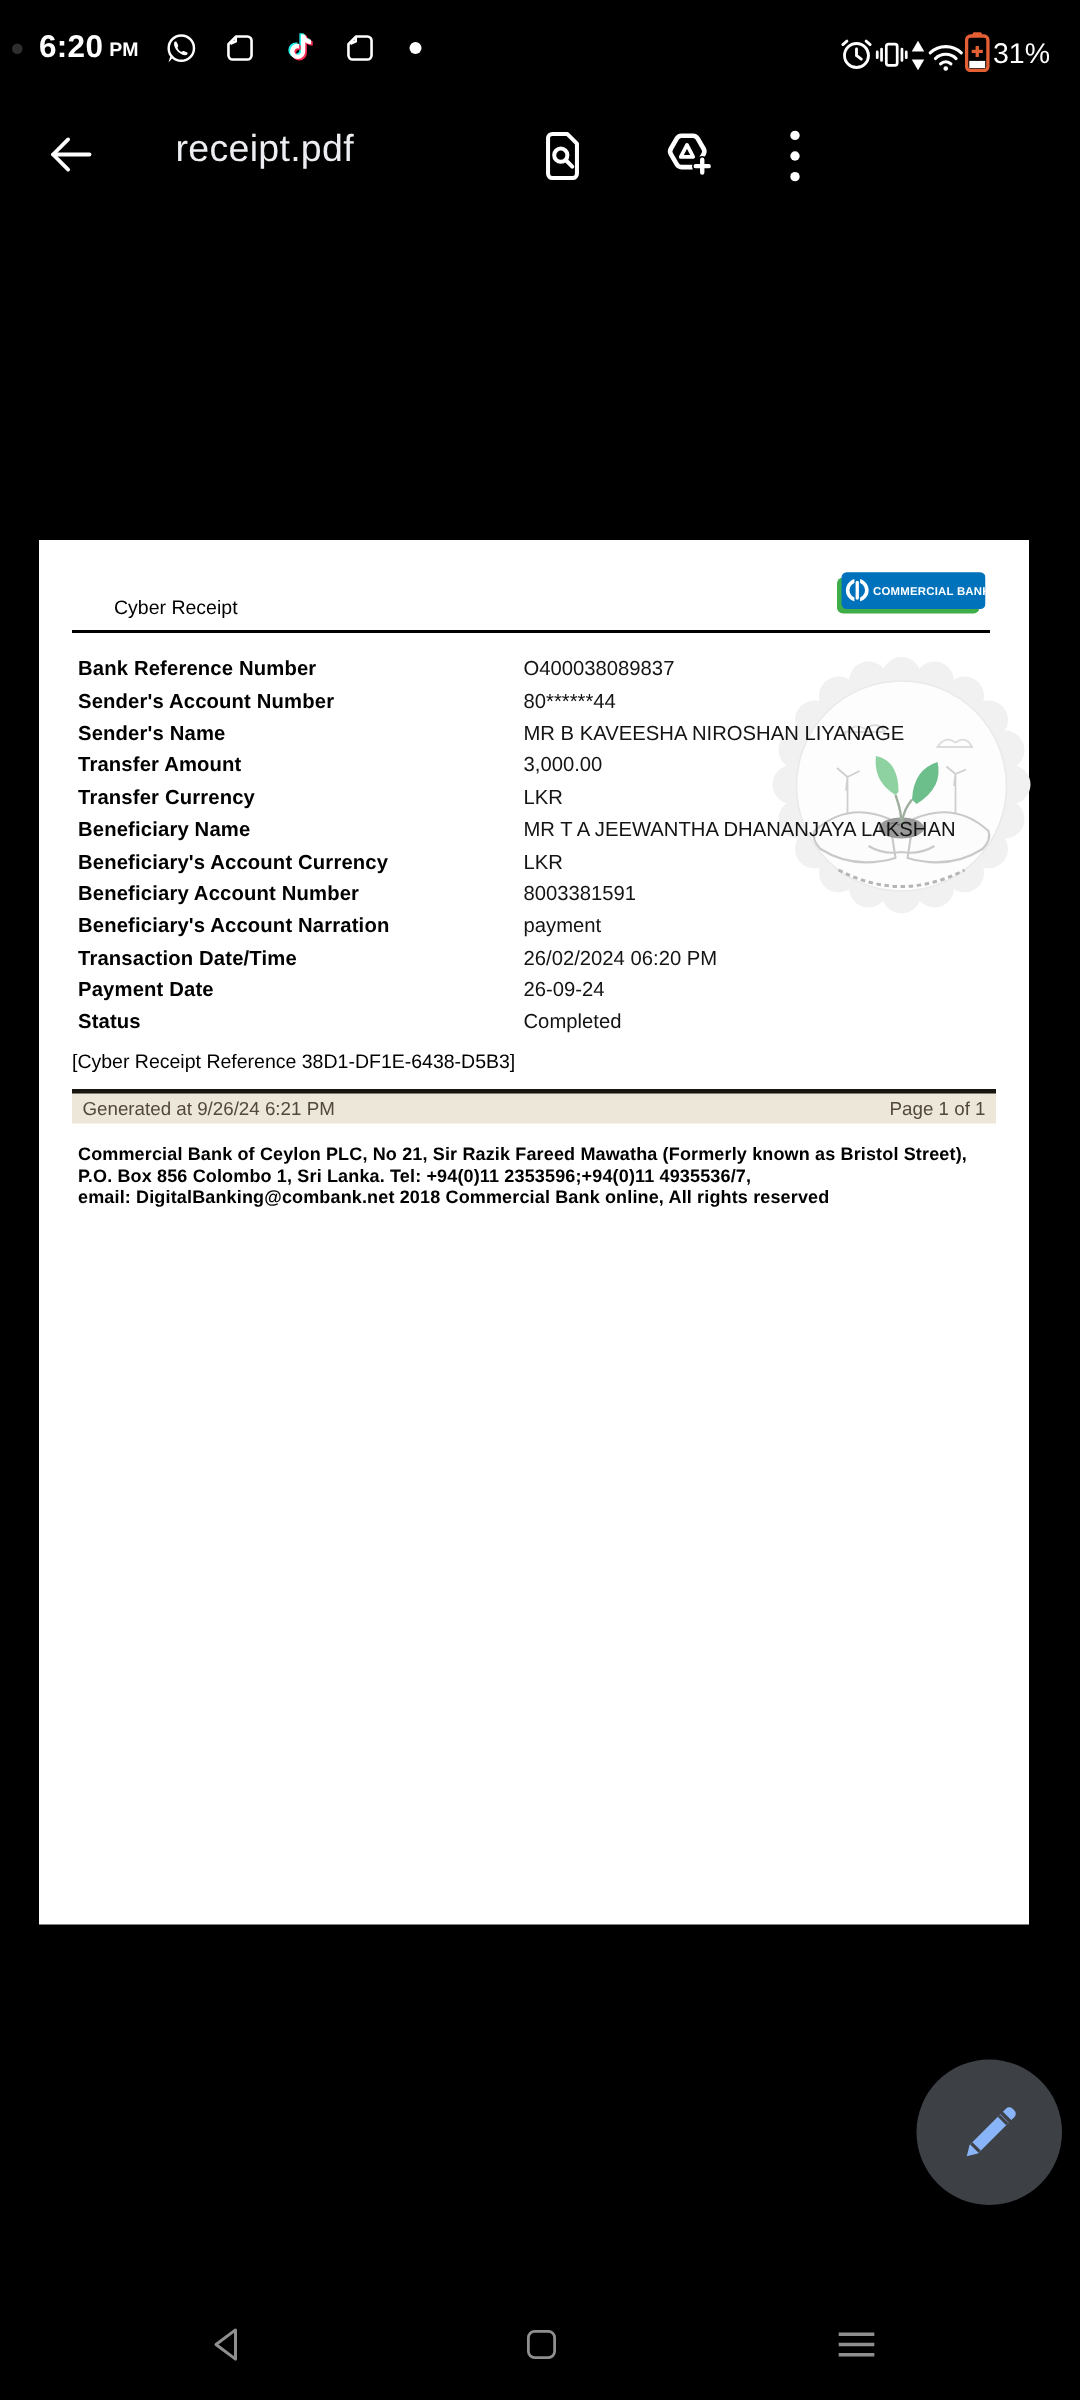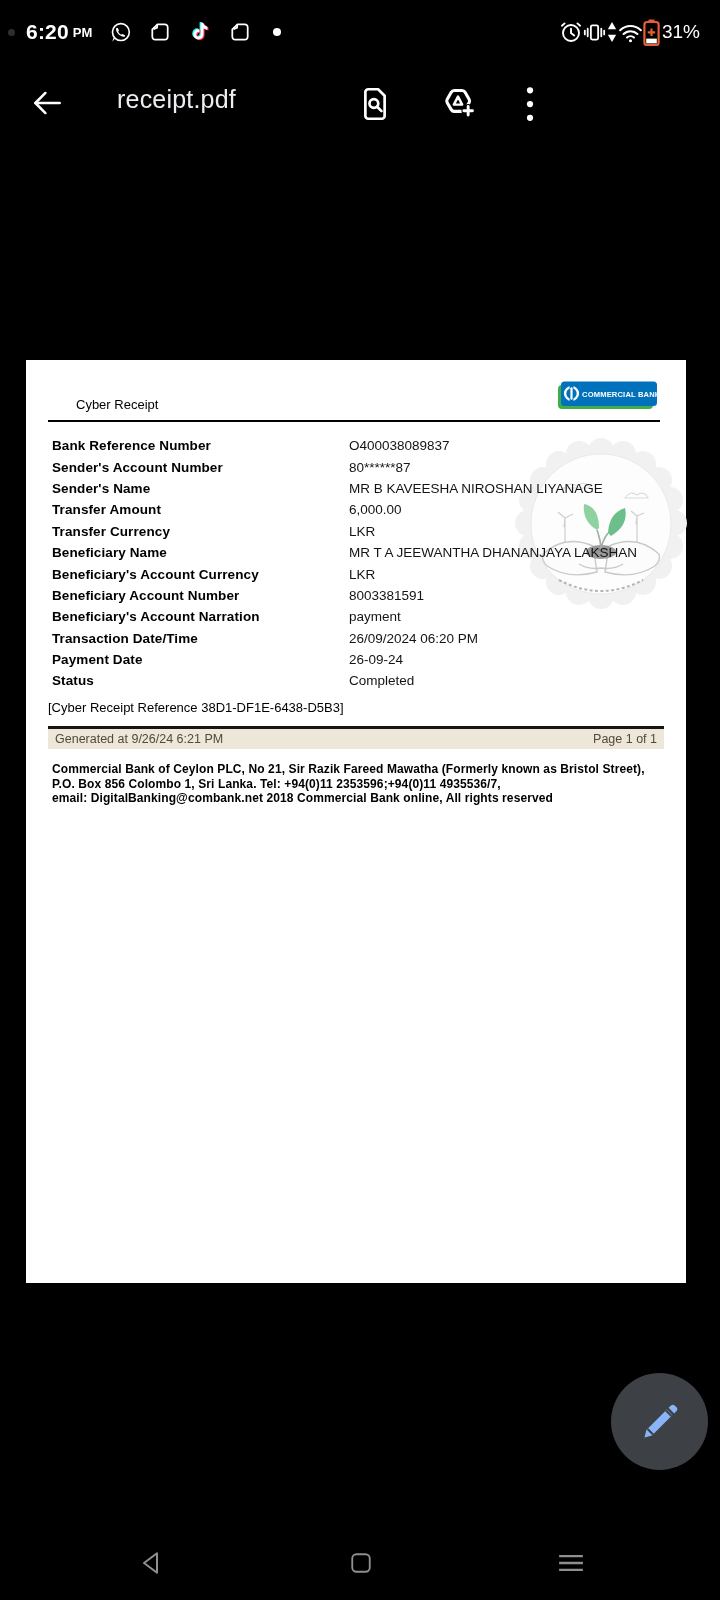--- a/index.html
+++ b/index.html
@@ -11,21 +11,21 @@
   svg{display:block;}
 
   
   .status-bar{position:absolute;top:0;left:0;width:720px;height:62px;}
   .sb-left{position:absolute;left:8px;top:17px;display:flex;align-items:center;height:30px;}
   .dim-dot{width:7px;height:7px;border-radius:50%;background:#2e2e2e;margin-right:11px;}
   .time{color:#fff;font-size:21px;font-weight:600;letter-spacing:.2px;}
   .time-suffix{color:#fff;font-size:13px;font-weight:600;margin-left:4px;margin-top:0;}
   .sb-icon{margin-left:17px;}
   .white-dot{width:8px;height:8px;border-radius:50%;background:#fff;margin-left:22px;}
-  .sb-right{position:absolute;right:20px;top:16px;display:flex;align-items:center;height:32px;gap:0;}
+  .sb-right{position:absolute;right:20px;top:16px;display:flex;align-items:flex-end;height:32px;gap:0;}
   .batt-pct{color:#fff;font-size:19px;font-weight:500;margin-left:2px;}
 
   
   .app-bar{position:absolute;top:72px;left:0;width:572px;height:62px;}
   .back-btn{position:absolute;left:28px;top:12px;width:40px;height:40px;}
   .app-title{position:absolute;left:117px;top:13px;font-size:25px;color:#eceef1;letter-spacing:.2px;}
   .ab-actions{position:absolute;right:36px;top:10px;display:flex;align-items:center;gap:46px;height:44px;}
 
   
   .pdf-page{position:absolute;left:26px;top:360px;width:660px;height:923px;background:#fff;}
@@ -232,29 +232,29 @@
 
   <div class="header-rule"></div>
 
   <div class="fields">
     <div class="frow">
         <span class="flabel">Bank Reference Number</span>
         <span class="fvalue">O400038089837</span>
       </div>
     <div class="frow">
         <span class="flabel">Sender's Account Number</span>
-        <span class="fvalue">80******87</span>
+        <span class="fvalue">80******44</span>
       </div>
     <div class="frow">
         <span class="flabel">Sender's Name</span>
         <span class="fvalue">MR B KAVEESHA NIROSHAN LIYANAGE</span>
       </div>
     <div class="frow">
         <span class="flabel">Transfer Amount</span>
-        <span class="fvalue">6,000.00</span>
+        <span class="fvalue">3,000.00</span>
       </div>
     <div class="frow">
         <span class="flabel">Transfer Currency</span>
         <span class="fvalue">LKR</span>
       </div>
     <div class="frow">
         <span class="flabel">Beneficiary Name</span>
         <span class="fvalue">MR T A JEEWANTHA DHANANJAYA LAKSHAN</span>
       </div>
     <div class="frow">
@@ -264,21 +264,21 @@
     <div class="frow">
         <span class="flabel">Beneficiary Account Number</span>
         <span class="fvalue">8003381591</span>
       </div>
     <div class="frow">
         <span class="flabel">Beneficiary's Account Narration</span>
         <span class="fvalue">payment</span>
       </div>
     <div class="frow">
         <span class="flabel">Transaction Date/Time</span>
-        <span class="fvalue">26/09/2024 06:20 PM</span>
+        <span class="fvalue">26/02/2024 06:20 PM</span>
       </div>
     <div class="frow">
         <span class="flabel">Payment Date</span>
         <span class="fvalue">26-09-24</span>
       </div>
     <div class="frow">
         <span class="flabel">Status</span>
         <span class="fvalue">Completed</span>
       </div>
   </div>

